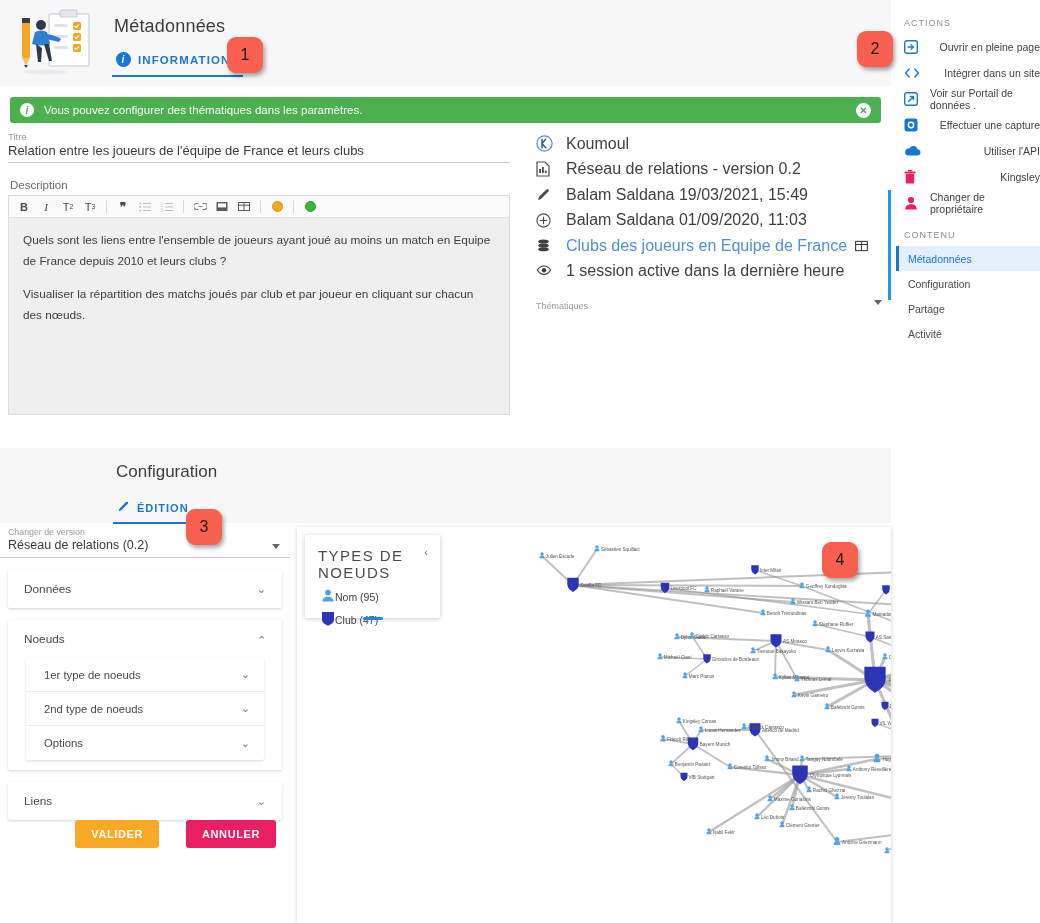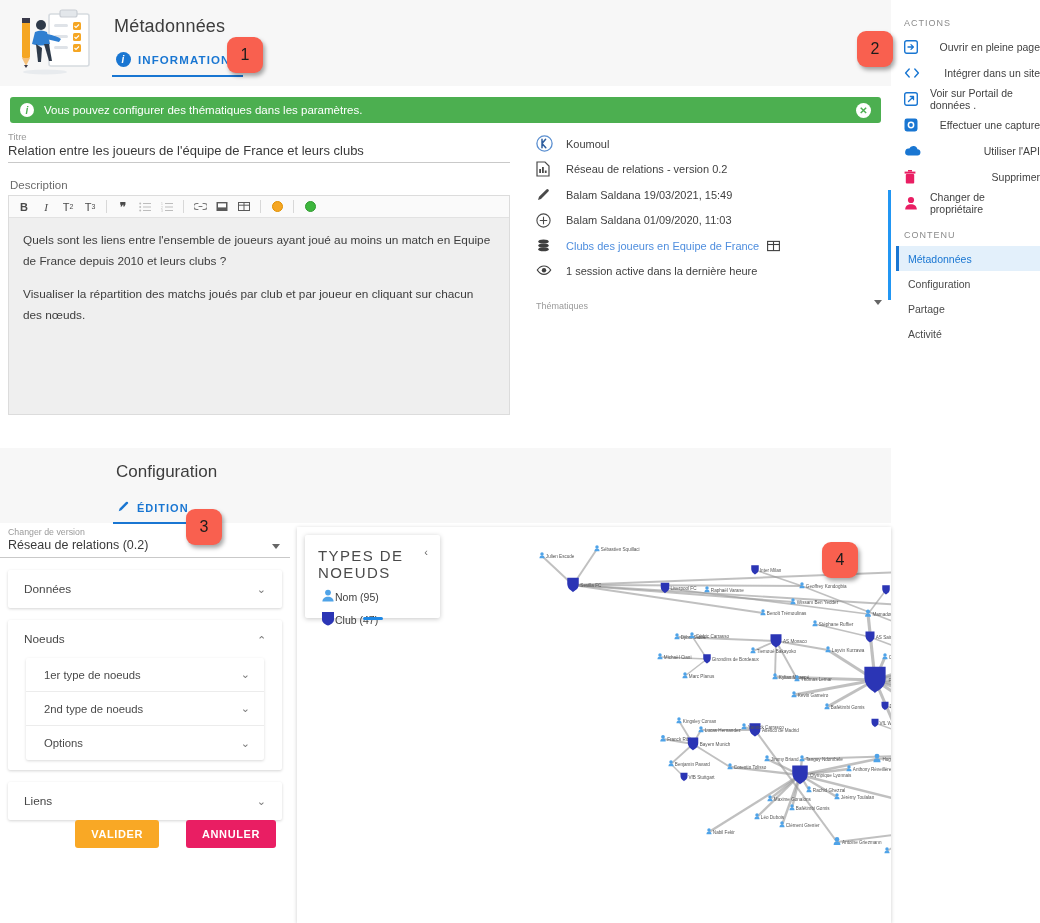--- a/index.html
+++ b/index.html
@@ -89,21 +89,21 @@
   .dot.orange { background: #f5a623; border: 1px solid #e09000; }
   .dot.green { background: #3db63d; border: 1px solid #2f9a2f; }
   .editor-body {
     height: 196px; padding: 12px 14px; font-size: 11.8px; color: #3d3d3d;
     line-height: 1.75; background: #efefef;
   }
   .editor-body p { margin: 0 0 13px 0; }
 
   
   .meta { position: absolute; left: 536px; top: 131px; width: 350px; }
-  .meta-row { display: flex; align-items: center; height: 25.5px; font-size: 11px; color: #3f3f3f; }
+  .meta-row { display: flex; align-items: center; height: 25.5px; font-size: 16px; color: #3f3f3f; }
   .meta-ic {
     width: 30px; flex: 0 0 30px; display: flex; align-items: center; justify-content: flex-start;
     color: #3f3f3f;
   }
   .meta-link { color: #4f8ede; }
   .tbl-ic { margin-left: 8px; color: #3f3f3f; display:inline-flex; vertical-align:middle;}
   .meta-sel { margin-top: 17px; position: relative; }
   .meta-sel .fld-label { font-size: 9px; }
   .meta-sel-val {
     font-size: 12.5px; color: #3a3a3a; padding-bottom: 3px;
@@ -468,21 +468,21 @@
     </div>
 
     <div class="sb-item">
       <span class="sb-ic">
         <svg width="12" height="14" viewBox="0 0 12 14">
             <rect x="0.6" y="1.6" width="10.8" height="2" fill="#e91e63"></rect>
             <rect x="4" y="0" width="4" height="1.6" fill="#e91e63"></rect>
             <rect x="1.8" y="4" width="8.4" height="9.4" rx="1" fill="#e91e63"></rect>
           </svg>
       </span>
-      <span>Supprimer</span>
+      <span>Kingsley</span>
     </div>
 
     <div class="sb-item">
       <span class="sb-ic">
         <svg width="14" height="14" viewBox="0 0 14 14">
             <circle cx="7" cy="4" r="3.1" fill="#e91e63"></circle>
             <path d="M1.2 13.4c0-3.2 2.6-5.1 5.8-5.1s5.8 1.9 5.8 5.1z" fill="#e91e63"></path>
           </svg>
       </span>
       <span>Changer de propriétaire</span>

